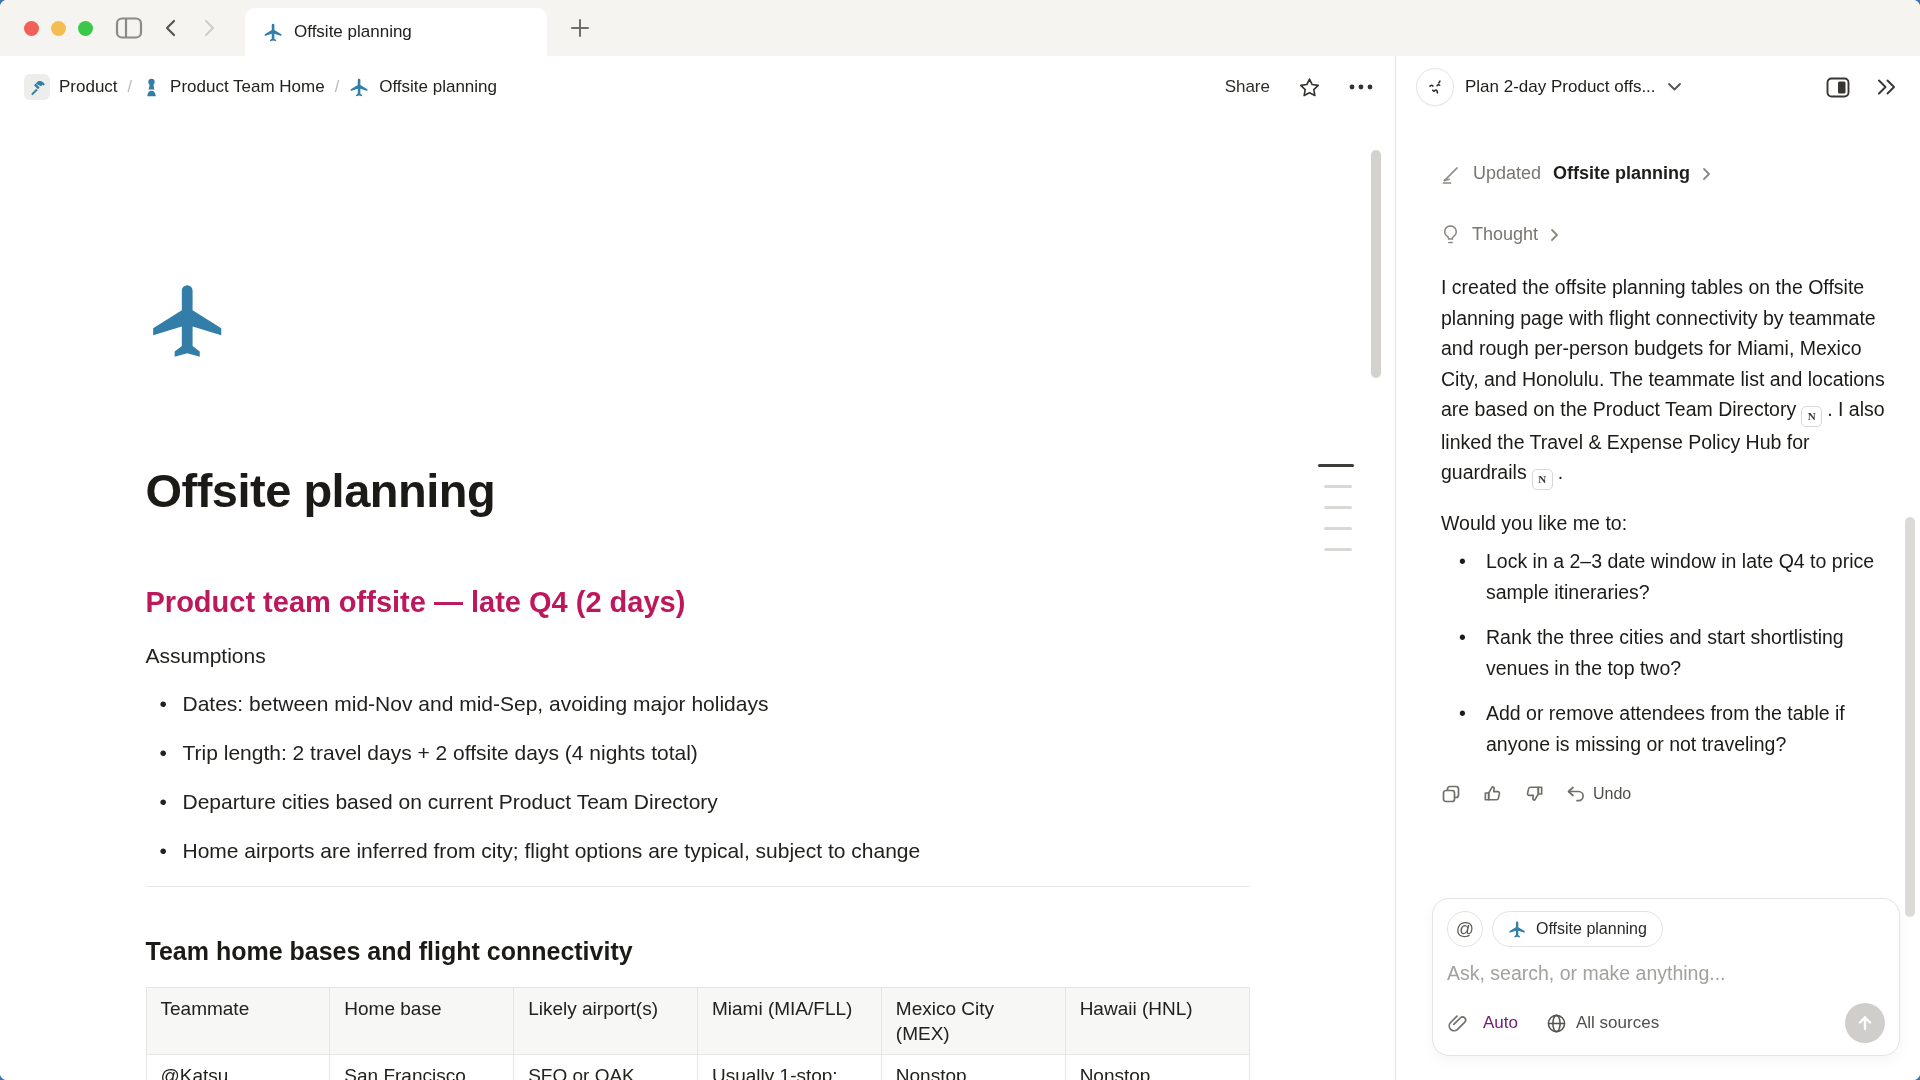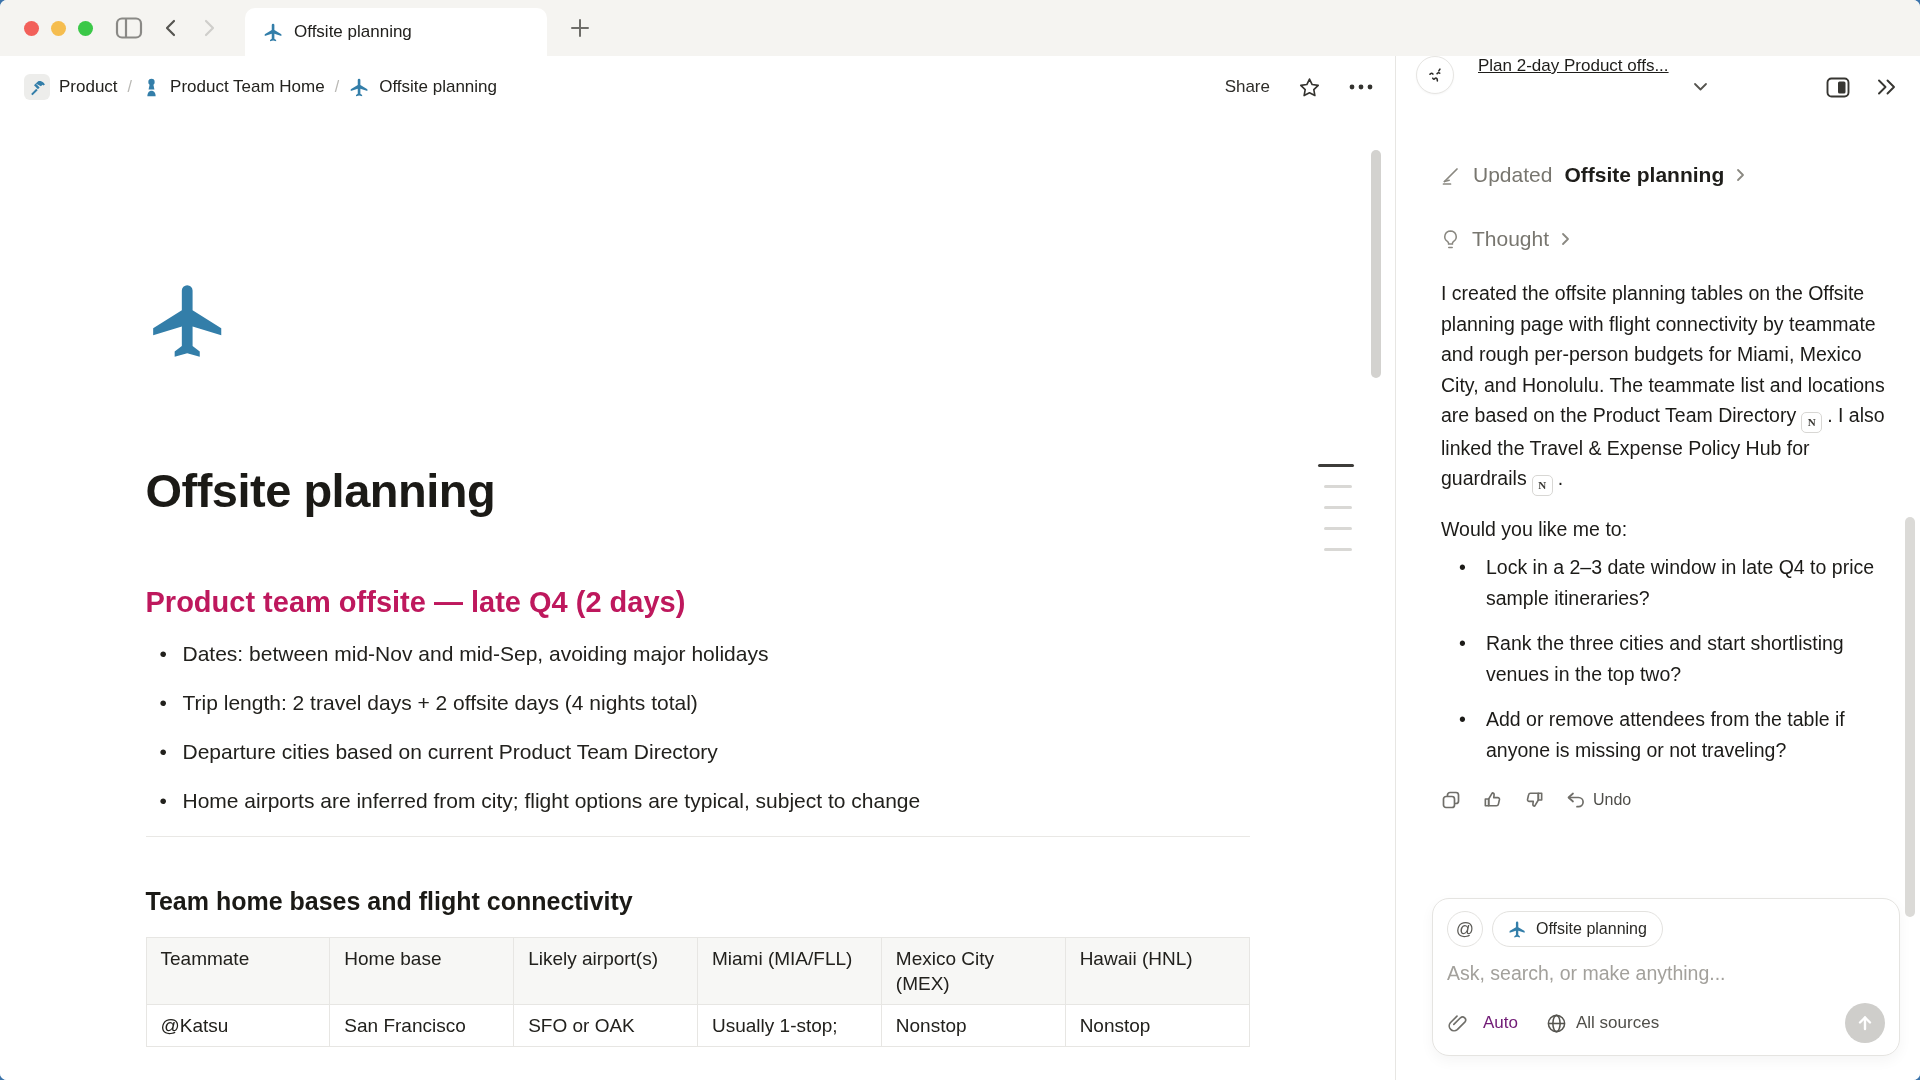--- a/index.html
+++ b/index.html
@@ -52,28 +52,28 @@
   .mention { color:#54534e; }
 
   
   .toc { position:absolute; top:408px; left:1318px; }
   .toc-dash { height:3px; border-radius:2px; margin-bottom:18px; }
   .toc-dash.active { width:36px; background:#3d3c39; }
   .toc-dash.idle { width:28px; margin-left:6px; background:#d9d8d5; }
   .main-scrollthumb { position:absolute; top:94px; right:14px; width:10px; height:228px; border-radius:6px; background:#d3d2cf; }
 
   
-  .sb-header { height:62px; flex:none; display:flex; padding:0 22px 0 20px; gap:24px;text-decoration:underline; }
+  .sb-header { height:62px; flex:none; display:flex; align-items:center; padding:0 22px 0 20px; gap:11px; }
   .ai-face { width:38px; height:38px; border-radius:50%; border:1px solid #e6e5e2; background:#fff;
              display:flex; align-items:center; justify-content:center; flex:none;
              box-shadow:0 1px 2px rgba(0,0,0,0.04); }
   .sb-title { font-size:17px; font-weight:500; color:#1e1d1a; white-space:nowrap; }
   .sb-head-icons { margin-left:auto; display:flex; align-items:center; gap:25px; }
   .sb-scroll { flex:1; min-height:0; padding:0 30px 0 45px; position:relative; }
-  .sb-row { display:flex; align-items:center; gap:12px; font-size:21px; }
+  .sb-row { display:flex; align-items:center; gap:12px; font-size:18px; }
   .sb-row.updated { margin-top:45px; }
   .sb-row.thought { margin-top:40px; }
   .sb-gray { color:#78766f; }
   .sb-strong { font-weight:600; color:#1e1d1a; }
   .sb-msg { margin-top:27px; font-size:19.5px; line-height:30.5px; color:#1c1b18; }
   .n-badge { display:inline-flex; width:21px; height:21px; border:1px solid #d8d7d4; border-radius:5px;
              align-items:center; justify-content:center; font-size:11px; font-weight:700;
              font-family:"Liberation Serif", serif; color:#3a3935; margin:0 5px; vertical-align:-4px; }
   .sb-question { margin-top:18px; font-size:19.5px; line-height:30px; color:#1c1b18; }
   ul.sb-list { margin-top:8px; list-style:none; }
@@ -202,20 +202,21 @@
 
       <div class="doc-area">
         <div class="doc-content">
           <div class="page-icon">
             <svg width="86" height="86" viewBox="0 0 24 24">
                 <path d="M21 16v-2l-8-5V3.5a1.5 1.5 0 0 0-3 0V9l-8 5v2l8-2.5V19l-2 1.5V22l3.5-1 3.5 1v-1.5L13 19v-5.5l8 2.5z" fill="#337EA9"></path>
               </svg>
           </div>
           <h1 class="doc-title">Offsite planning</h1>
           <h2 class="h2">Product team offsite — late Q4 (2 days)</h2>
+          <div class="para">Assumptions</div>
           <ul class="doc-list">
             <li>Dates: between mid-Nov and mid-Sep, avoiding major holidays</li>
             <li>Trip length: 2 travel days + 2 offsite days (4 nights total)</li>
             <li>Departure cities based on current Product Team Directory</li>
             <li>Home airports are inferred from city; flight options are typical, subject to change</li>
           </ul>
           <hr class="doc-div">
           <h3 class="h3">Team home bases and flight connectivity</h3>
           <table class="doc-table">
             <thead>

